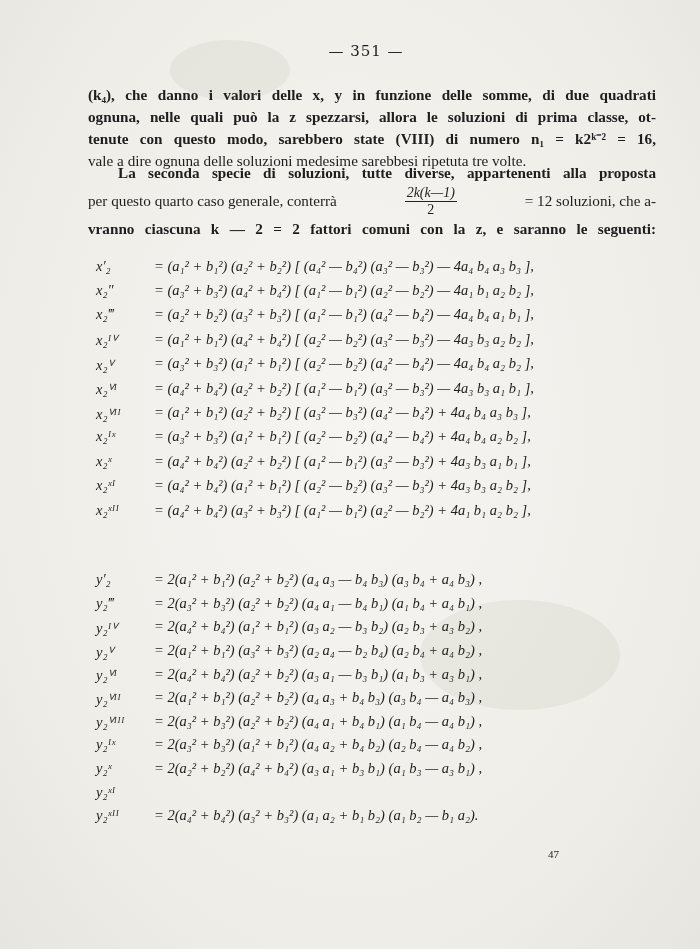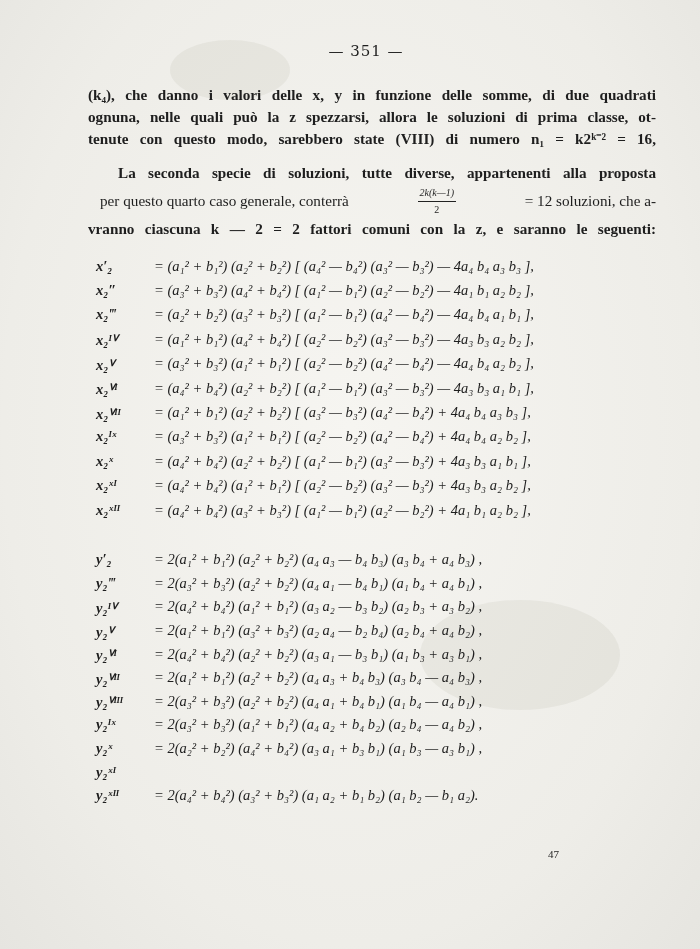--- a/index.html
+++ b/index.html
@@ -23,59 +23,60 @@
       position: absolute; left: 88px; width: 568px;
       font-size: 15.2px; line-height: 22px; text-align: justify;
       font-family: "Liberation Serif", serif;
     }
     .para.p1 { top: 84px; }
     .para.p2 { top: 162px; text-indent: 30px; }
     .line { display: block; white-space: nowrap; }
     .line.just { text-align-last: justify; font-weight: bold; }
     .frac {
       display: inline-block; vertical-align: middle; text-align: center;
-      font-size: 10px; line-height: 16px; margin: 0 6px;
+      font-size: 14px; line-height: 16px; margin: 0 6px;
     }
     .frac .num { display: block; border-bottom: 1px solid #222; padding: 0 2px; font-style: italic; }
     .frac .den { display: block; }
     .eqs {
       position: absolute; left: 96px; width: 520px;
       font-family: "Liberation Serif", serif;
       font-size: 14.5px;
     }
     .eqs.x { top: 254px; }
-    .eqs.y { top: 548px; }
+    .eqs.y { top: 568px; }
     .eq { display: flex; height: 24.4px; align-items: center; white-space: nowrap; }
     .eqs.y .eq { height: 23.6px; }
-    .lhs { width: 58px; font-style: italic; font-weight: bold; }
+    .lhs { width: 58px; font-style: italic; font-weight: normal; }
     .rhs { flex: 1; font-style: italic; }
     .footer-num {
       position: absolute; top: 848px; left: 548px; font-size: 11px;
       font-family: Liberation Serif, serif;
     }
     .spot { position: absolute; border-radius: 50%; background: rgba(120,110,90,0.08); }
   </style>
 </head>
 <body>
 
 <div class="page">
   <div class="spot" style="left:170px;top:40px;width:120px;height:60px;"></div>
   <div class="spot" style="left:420px;top:600px;width:200px;height:110px;"></div>
 
   <div class="header">— 351 —</div>
 
   <div class="para p1">
     <span class="line just">(k₄), che danno i valori delle x, y in funzione delle somme, di due quadrati</span>
     <span class="line just">ognuna, nelle quali può la z spezzarsi, allora le soluzioni di prima classe, ot-</span>
     <span class="line just">tenute con questo modo, sarebbero state (VIII) di numero n₁ = k2ᵏ⁻² = 16,</span>
+    <span class="line">vale a dire ognuna delle soluzioni medesime sarebbesi ripetuta tre volte.</span>
   </div>
 
   <div class="para p2">
     <span class="line just">La seconda specie di soluzioni, tutte diverse, appartenenti alla proposta</span>
-    <span class="line" style="text-indent:0; display:flex; align-items:center; justify-content:space-between; height:34px;margin-left:12px;">
+    <span class="line" style="text-indent:0; display:flex; align-items:center; justify-content:space-between; height:34px;">
       <span>per questo quarto caso generale, conterrà</span>
       <span class="frac">
         <span class="num">2k(k—1)</span>
         <span class="den">2</span>
       </span>
       <span>= 12 soluzioni, che a-</span>
     </span>
     <span class="line just" style="text-indent:0;">vranno ciascuna k — 2 = 2 fattori comuni con la z, e saranno le seguenti:</span>
   </div>
 

